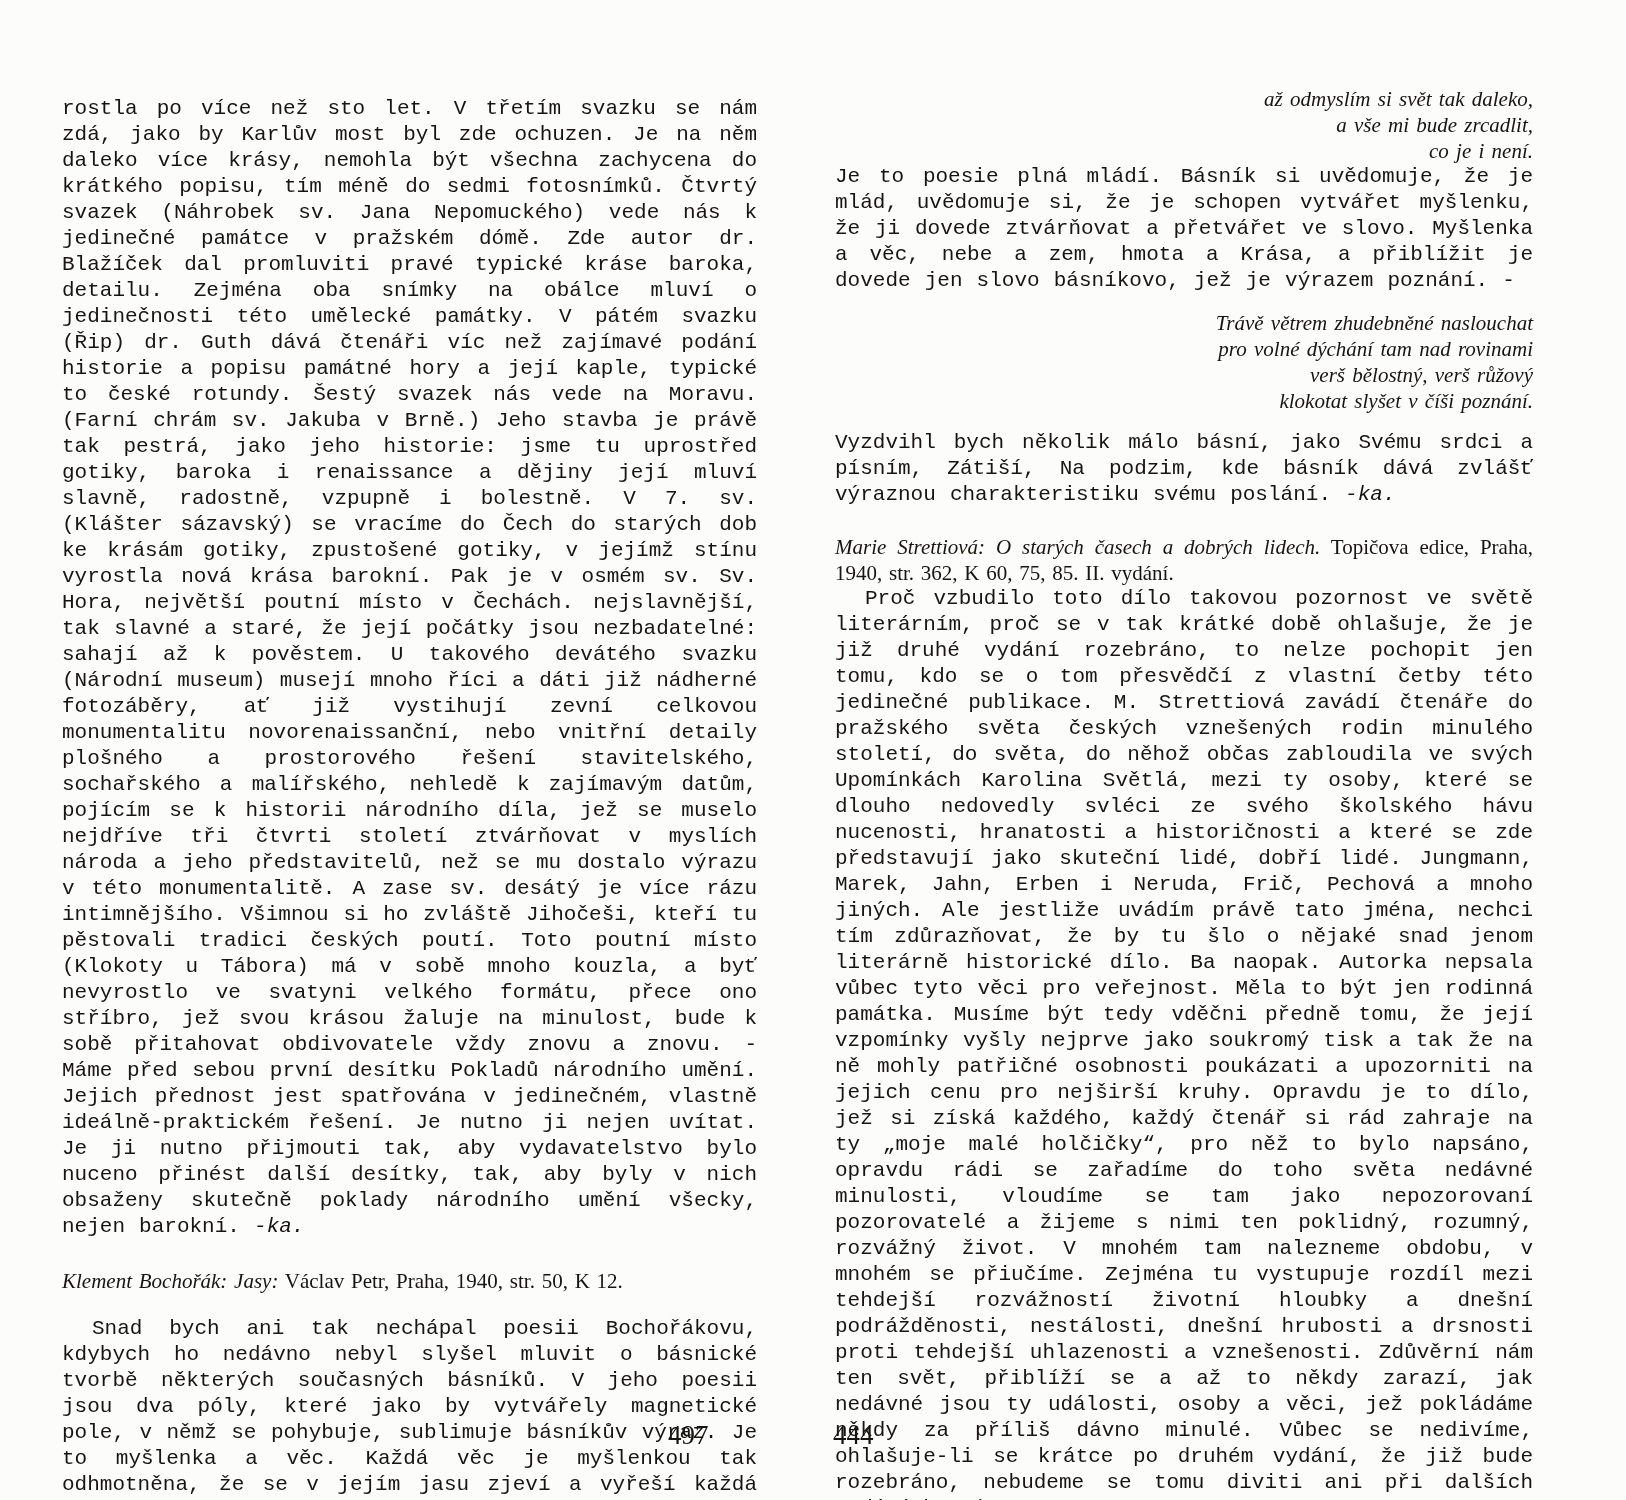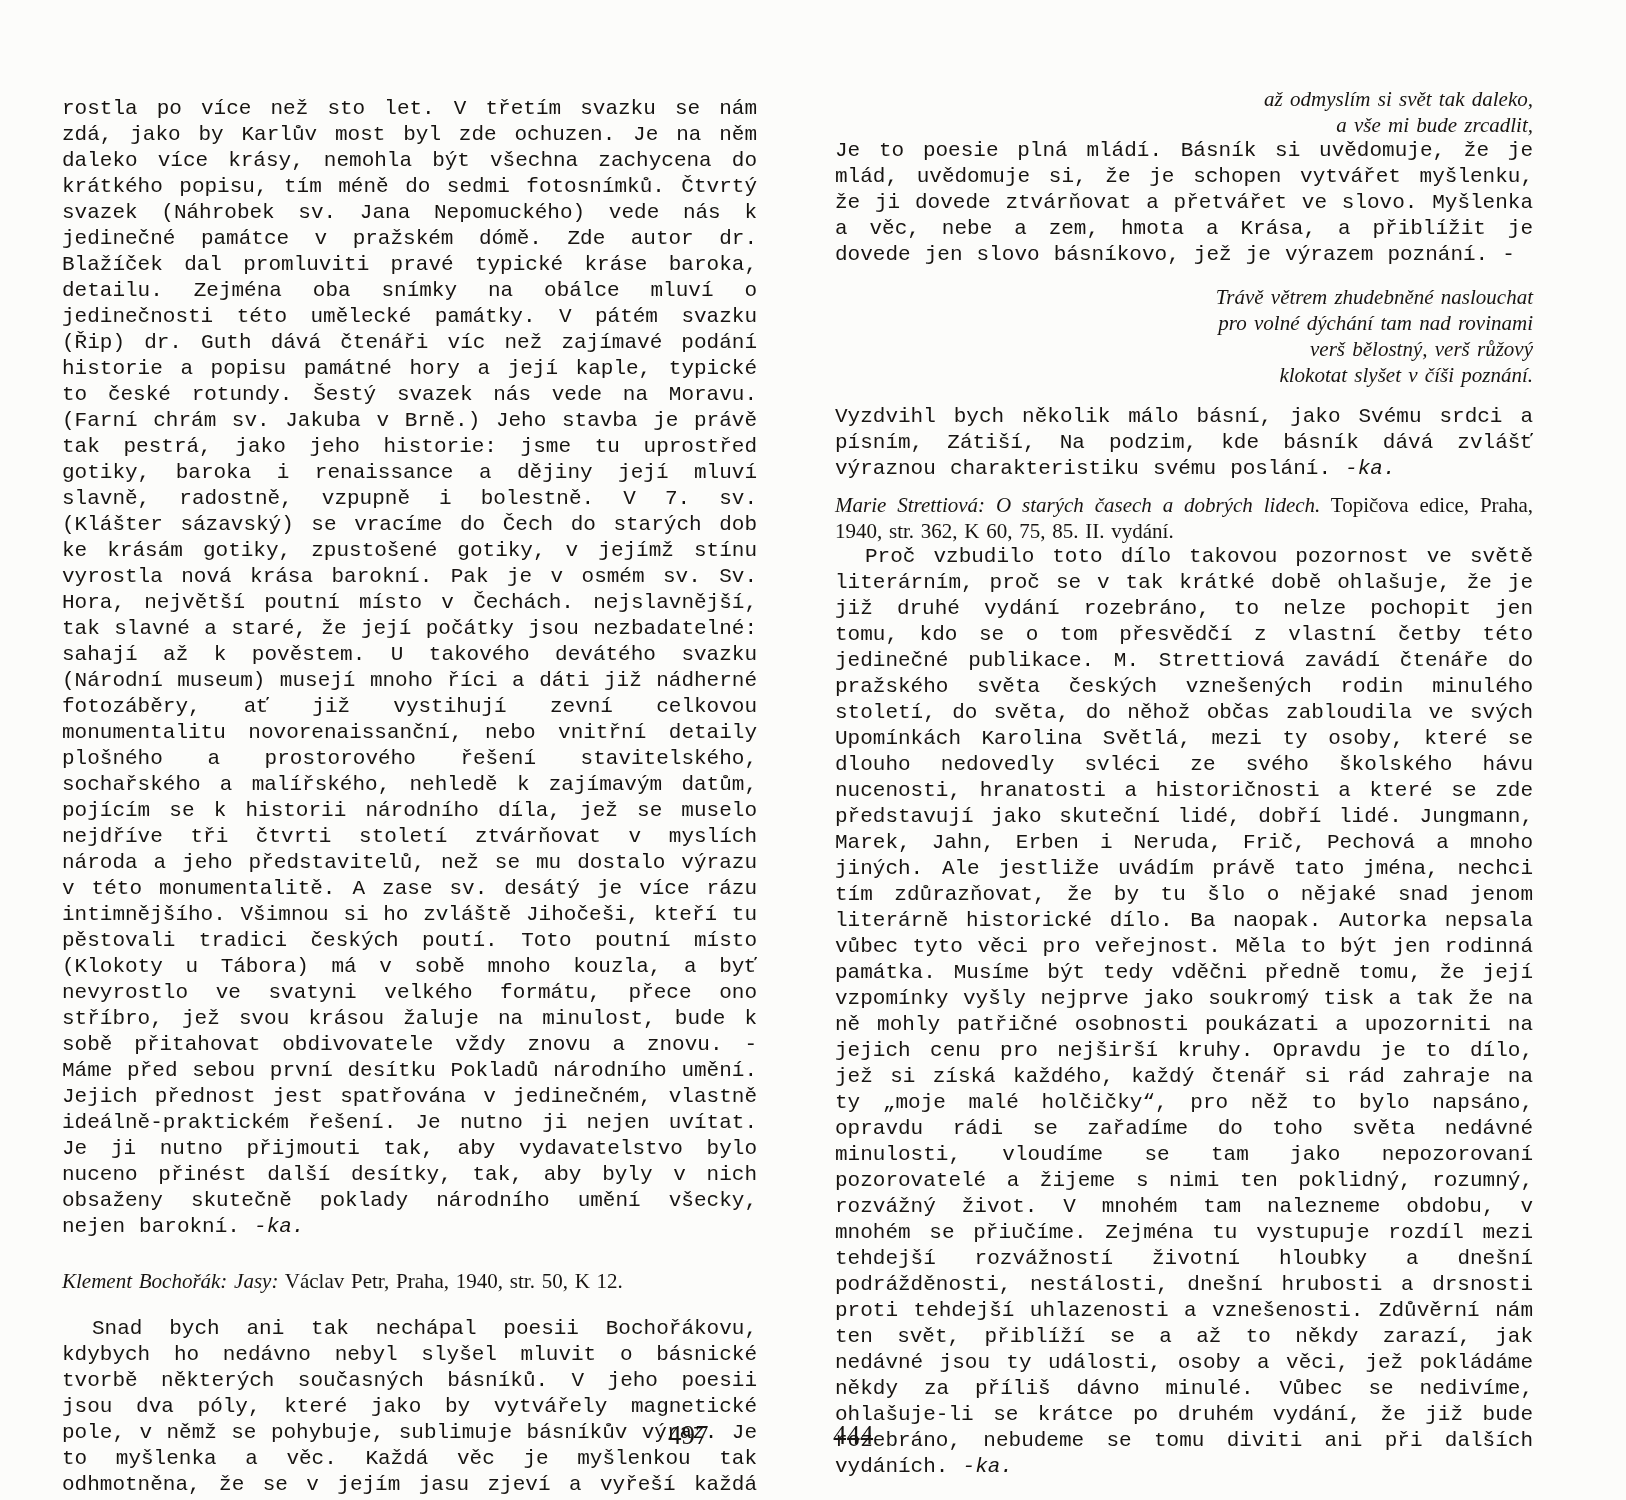--- a/index.html
+++ b/index.html
@@ -29,21 +29,21 @@
   .block { margin: 0; }
   .para { margin: 0; font-family: Liberation Mono, monospace; }
   .indent { text-indent: 30px; }
 
   .heading { margin-top: 28px; }
   .heading i { font-style: italic; }
 
   .mt14 { }
   .mt16 { margin-top: 16px; }
   .mt22 { margin-top: 22px; }
-  .mt26 { margin-top: 10px; }
+  .mt26 { margin-top: 26px; }
 
   .poem {
     font-style: italic;
     text-align: right;
     margin-left: 175px;
     word-spacing: 2px;
   }
   .col-right .poem { margin-left: 185px; }
   .poem-line { white-space: nowrap; }
 
@@ -76,20 +76,21 @@
       <div class="poem-line">Něco malého, tak třeba jablko,</div>
     </div>
 
   </div>
 
   <div class="col col-right">
 
     <div class="block poem">
       <div class="poem-line">až odmyslím si svět tak daleko,</div>
       <div class="poem-line">a vše mi bude zrcadlit,</div>
+      <div class="poem-line">co je i není.</div>
     </div>
 
     <p class="block para mt14"><span>Je to poesie plná mládí. Básník si uvědomuje, že je mlád, uvědomuje si, že je schopen vytvářet myšlenku, že ji dovede ztvárňovat a přetvářet ve slovo. Myšlenka a věc, nebe a zem, hmota a Krása, a přiblížit je dovede jen slovo básníkovo, jež je výrazem poznání. -</span></p>
 
     <div class="block poem mt16">
       <div class="poem-line">Trávě větrem zhudebněné naslouchat</div>
       <div class="poem-line">pro volné dýchání tam nad rovinami</div>
       <div class="poem-line">verš bělostný, verš růžový</div>
       <div class="poem-line">klokotat slyšet v číši poznání.</div>
     </div>

